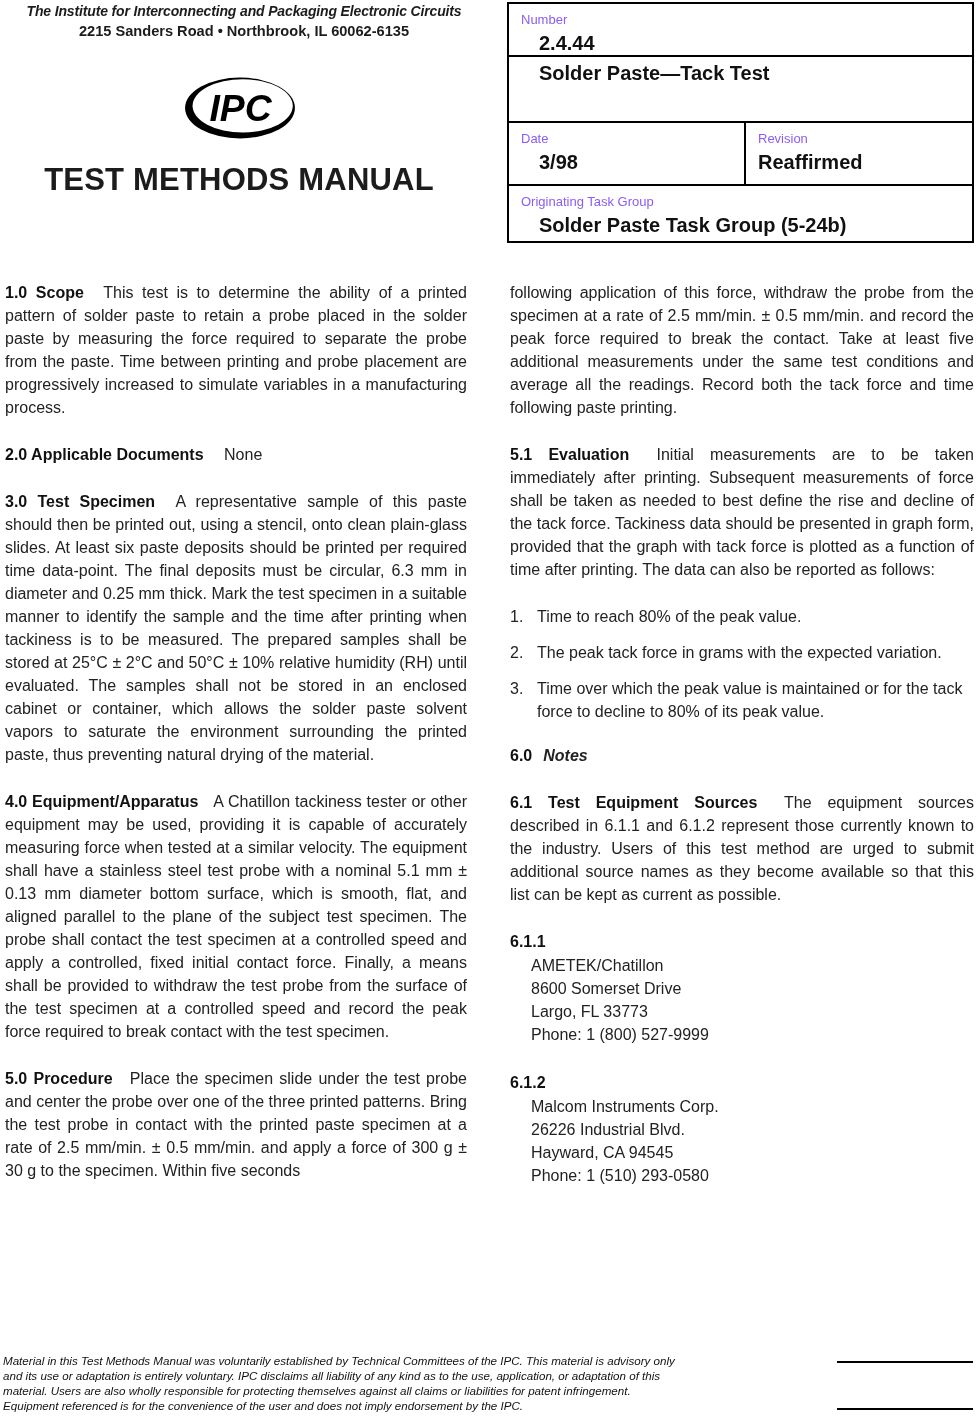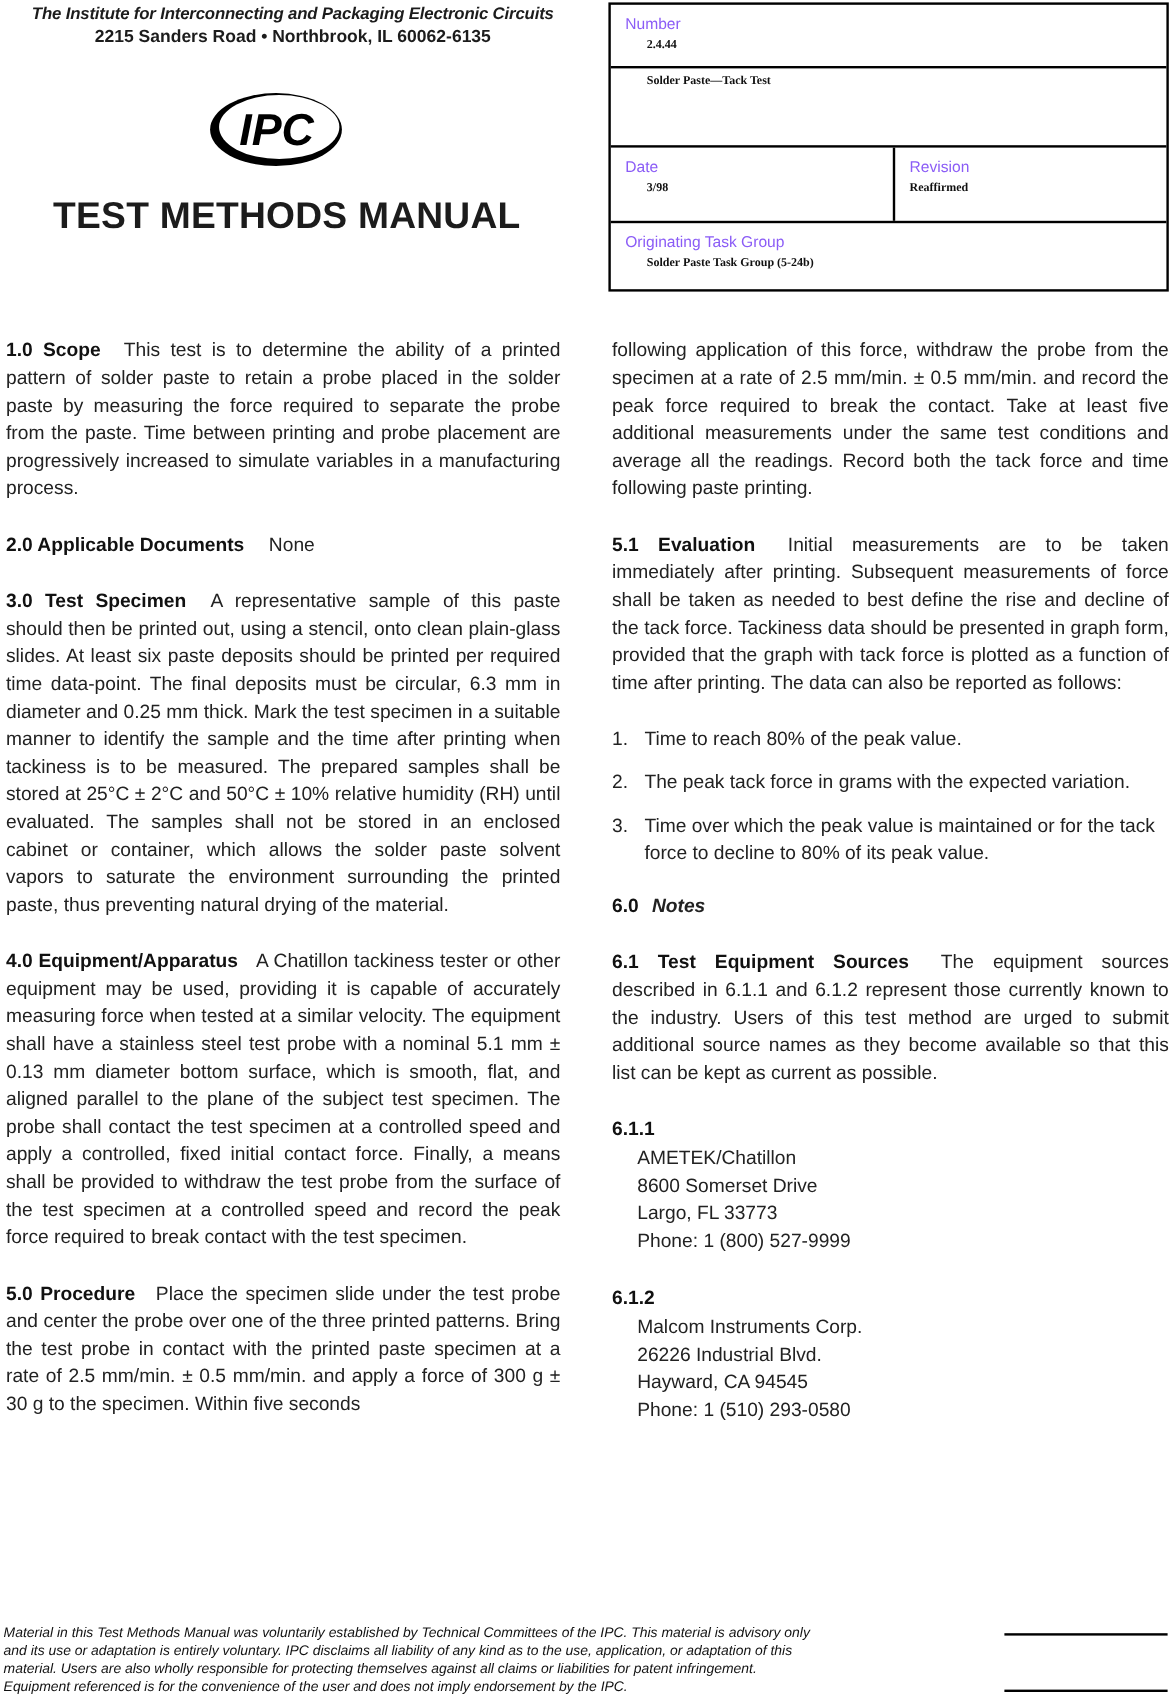--- a/index.html
+++ b/index.html
@@ -11,21 +11,21 @@
     overflow:hidden;
   }
   
   .header-left {
     position:absolute; left:0; top:3px; width:488px;
     text-align:center; font-weight:bold;
   }
   .inst-line1 { font-size:14px; letter-spacing:-0.15px; white-space:nowrap;font-style:italic; }
   .inst-line2 { font-size:14.6px; margin-top:4px; }
 
-  .logo { position:absolute; left:174px; top:76px; width:112px; height:64px; }
+  .logo { position:absolute; left:184px; top:76px; width:112px; height:64px; }
   .logo svg { display:block; width:100%; height:100%; }
 
   .doc-title {
     position:absolute; left:0; top:163px; width:478px;
     text-align:center; font-weight:bold; font-size:31px; line-height:34px;
     letter-spacing:0.2px;
   }
 
   
   .info-table {
@@ -34,21 +34,21 @@
   }
   .it-row { border-bottom:2px solid #000; }
   .it-row:last-child { border-bottom:none; }
   .row-number { height:53px; }
   .row-subject { height:61px; }
   .row-daterev { height:63px; display:flex; }
   .row-taskgroup { height:58px; }
   .cell-date { width:237px; border-right:2px solid #000; }
   .cell-rev { flex:1; }
   .cell-label { font-size:13px; padding:8px 0 0 12px; color:#8b5cf6; }
-  .cell-value { font-size:10px; font-weight:bold; margin:5px 0 0 30px; color:#111;font-family:Liberation Serif, serif; }
+  .cell-value { font-size:20px; font-weight:bold; margin:5px 0 0 30px; color:#111; }
   .cell-rev .cell-value { margin-left:12px; }
 
   
   .col-left  { position:absolute; left:5px;   top:281px; width:462px; }
   .col-right { position:absolute; left:510px; top:281px; width:464px; }
   .para {
     font-size:16px; line-height:23px; text-align:justify;
     margin-bottom:24px; color:#222;
   }
   .sec-h { margin-right:11px; color:#111; }

